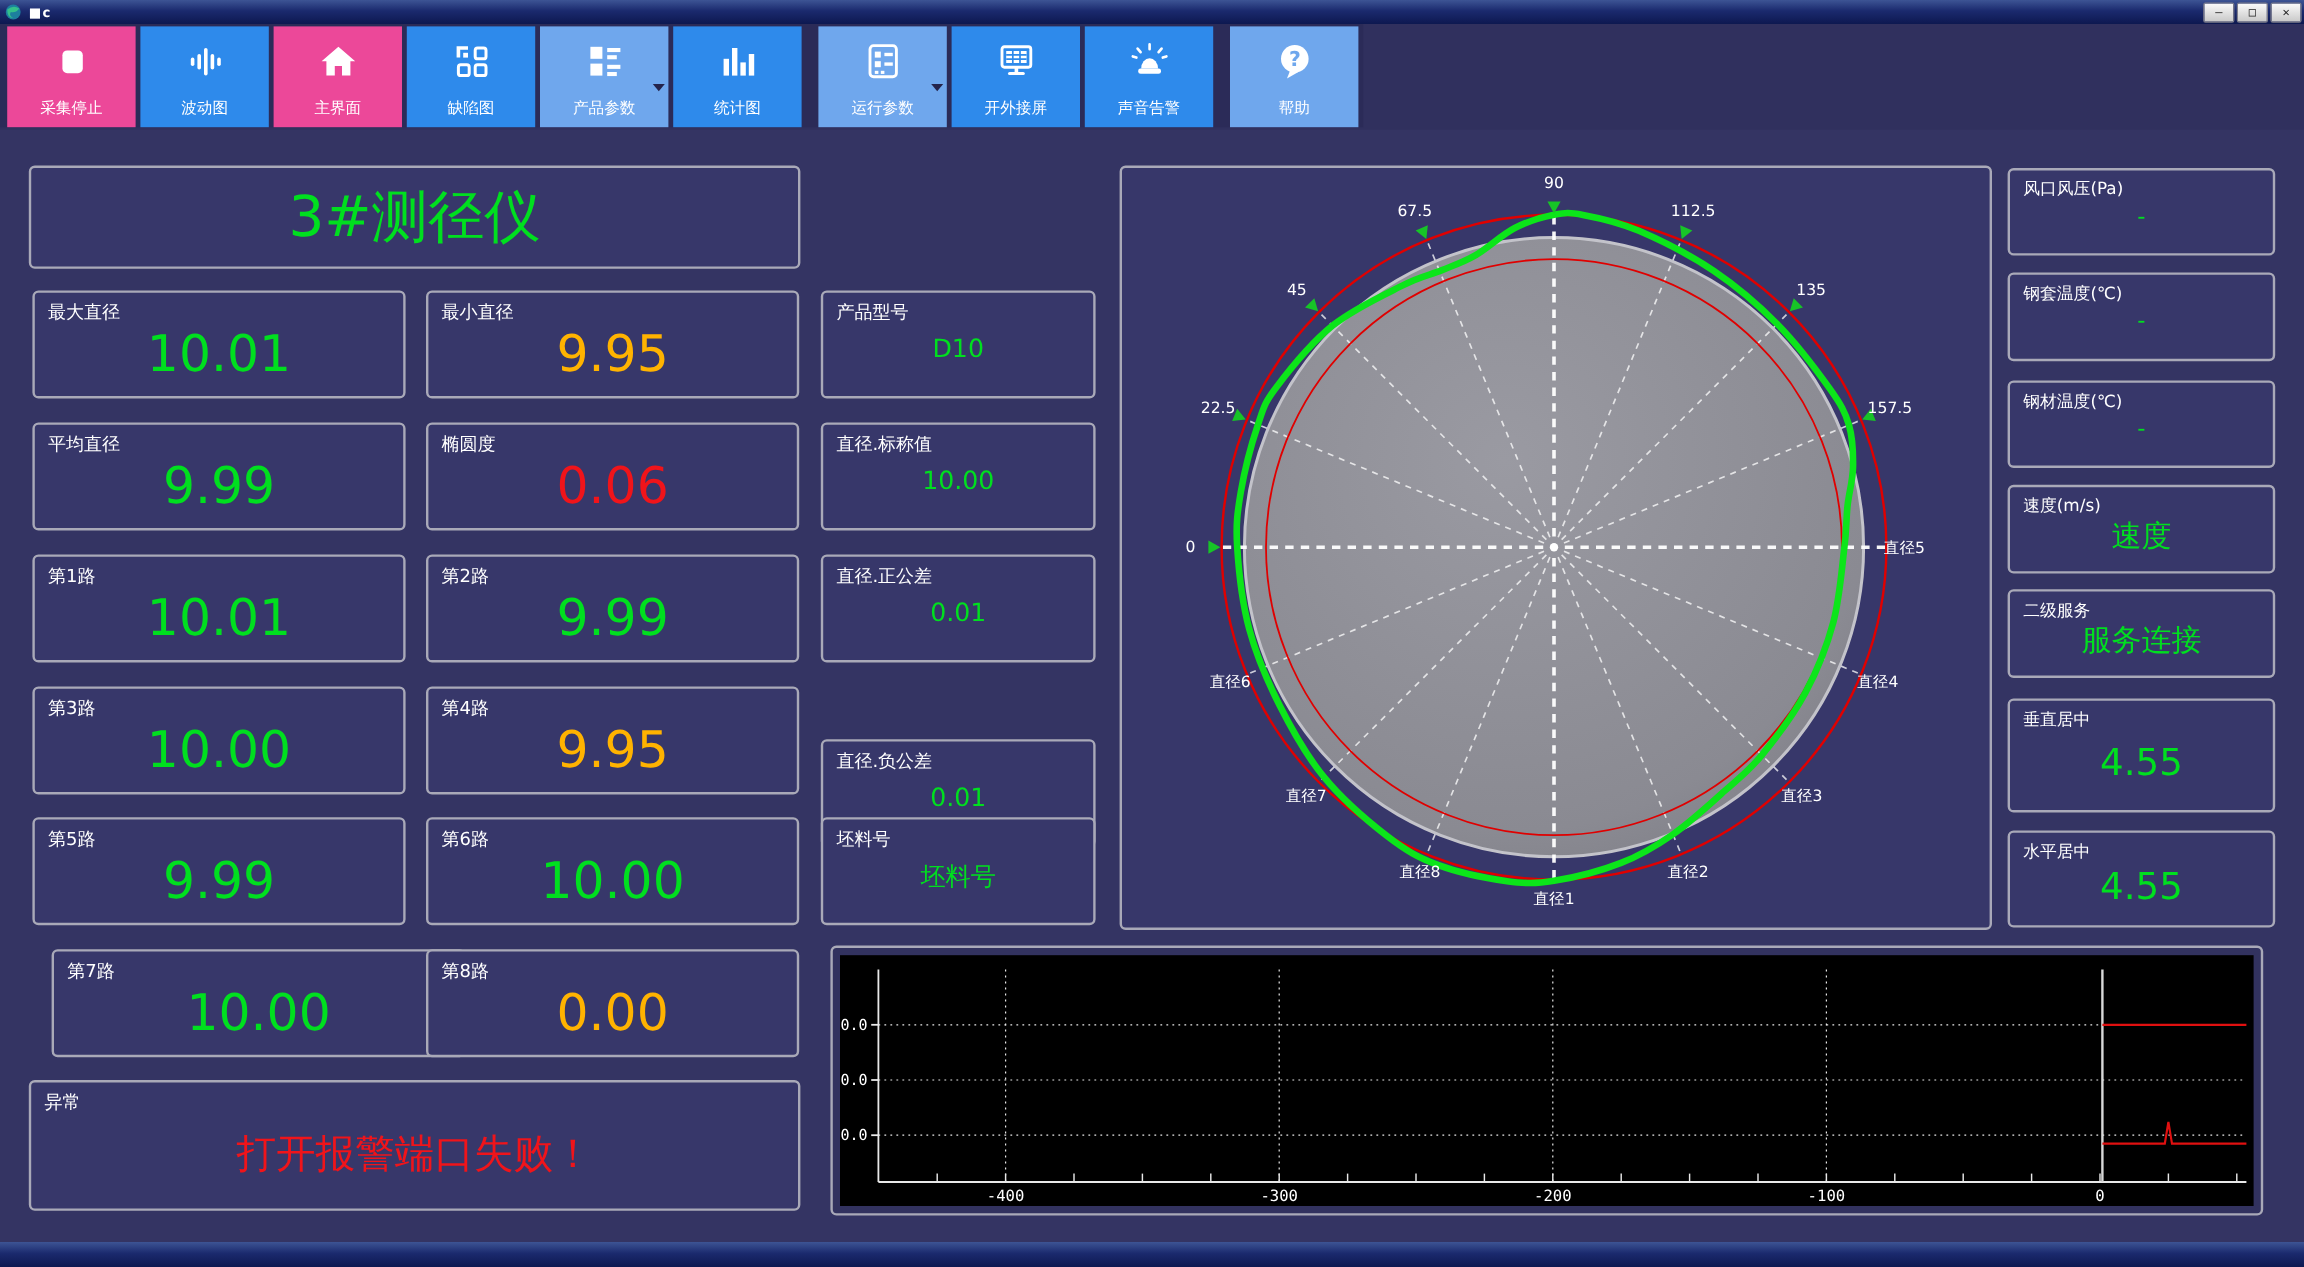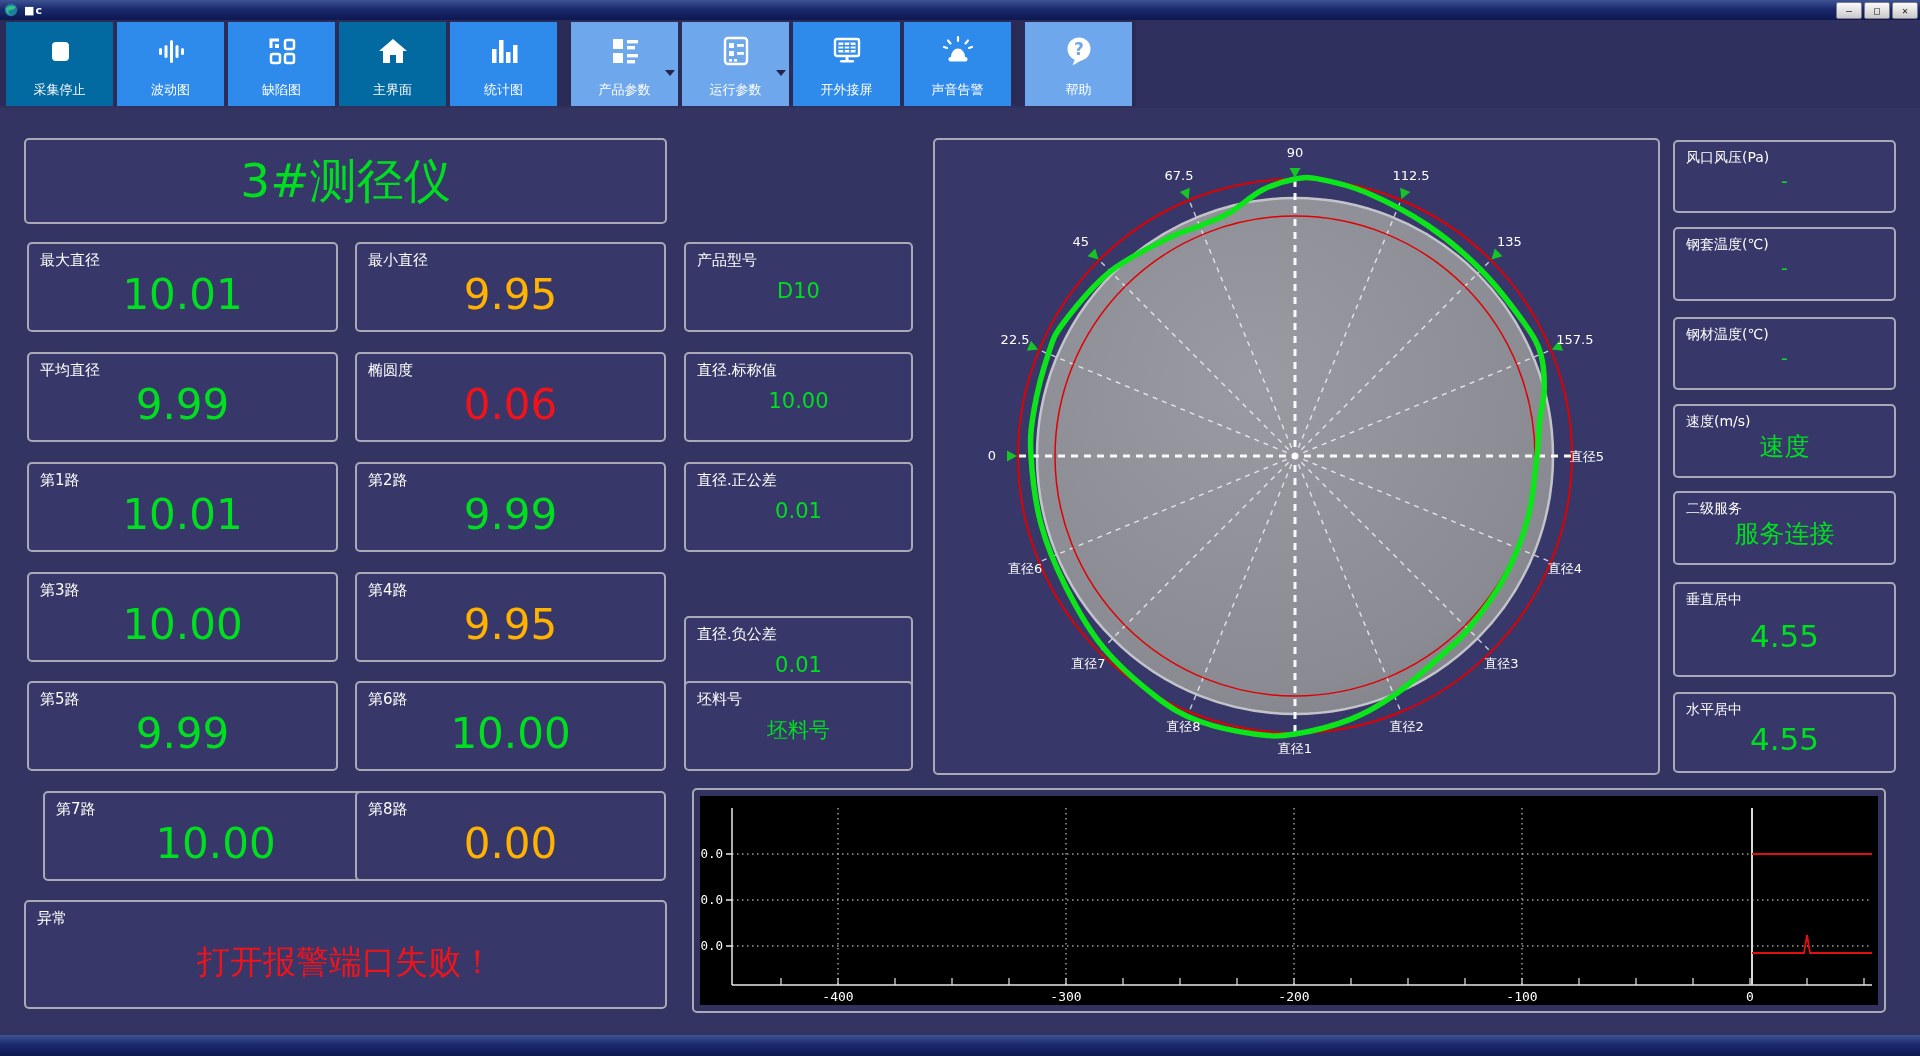--- a/index.html
+++ b/index.html
@@ -25,21 +25,21 @@
   
   .toolbar{
     position:absolute;left:0;top:20px;width:1920px;height:88px;background:#30305e;
   }
   .btnrow{display:flex;align-items:flex-start;padding:2px 0 0 6px;background:#2b2b58;width:max-content;}
   .tbtn{
     width:107px;height:84px;position:relative;color:#fff;font-size:13px;
     display:flex;flex-direction:column;align-items:center;justify-content:flex-end;
     padding-bottom:7px;box-sizing:border-box;margin-right:4px;cursor:pointer;flex:none;
   }
-  .tbtn.red{background:#0369a1;}
+  .tbtn.red{background:#ec4899;}
   .tbtn.blue{background:#2e8aeb;}
   .tbtn.light{background:#6fa7ed;}
   .tbtn.groupend{margin-right:14px;}
   .tbtn svg{position:absolute;top:13px;left:50%;transform:translateX(-50%);}
   .tbtn .ddarrow{
     position:absolute;right:3px;bottom:30px;width:0;height:0;
     border-left:5px solid transparent;border-right:5px solid transparent;
     border-top:6px solid #24244c;
   }
   
@@ -94,56 +94,56 @@
       <div class="tbtn blue">
         <svg width="33" height="33" viewBox="0 0 32 33">
           <rect x="4" y="13" width="3" height="7" rx="1.5" fill="#fff"></rect>
           <rect x="9.5" y="10" width="3" height="13" rx="1.5" fill="#fff"></rect>
           <rect x="15" y="5" width="3" height="23" rx="1.5" fill="#fff"></rect>
           <rect x="20.5" y="10" width="3" height="13" rx="1.5" fill="#fff"></rect>
           <rect x="26" y="13" width="3" height="7" rx="1.5" fill="#fff"></rect>
         </svg>
         <span>波动图</span>
       </div>
+      <div class="tbtn red">
+        <svg width="33" height="33" viewBox="0 0 32 33">
+          <path d="M16 4 L30 16 L26 16 L26 28 L19 28 L19 20 L13 20 L13 28 L6 28 L6 16 L2 16 Z" fill="#fff"></path>
+        </svg>
+        <span>主界面</span>
+      </div>
       <div class="tbtn blue">
         <svg width="33" height="33" viewBox="0 0 32 33">
           <path d="M13 5 H5 V13" stroke="#fff" fill="none" stroke-width="3"></path>
           <rect x="9" y="9" width="4" height="4" fill="#fff"></rect>
           <rect x="19" y="5" width="9" height="9" rx="2" stroke="#fff" fill="none" stroke-width="2.5"></rect>
           <rect x="5" y="19" width="9" height="9" rx="2" stroke="#fff" fill="none" stroke-width="2.5"></rect>
           <rect x="19" y="19" width="9" height="9" rx="2" stroke="#fff" fill="none" stroke-width="2.5"></rect>
         </svg>
         <span>缺陷图</span>
-      </div>
-      <div class="tbtn red">
-        <svg width="33" height="33" viewBox="0 0 32 33">
-          <path d="M16 4 L30 16 L26 16 L26 28 L19 28 L19 20 L13 20 L13 28 L6 28 L6 16 L2 16 Z" fill="#fff"></path>
-        </svg>
-        <span>主界面</span>
-      </div>
-      <div class="tbtn blue groupend">
-        <svg width="33" height="33" viewBox="0 0 32 33">
-          <rect x="4" y="14" width="4.5" height="14" fill="#fff"></rect>
-          <rect x="11" y="5" width="4.5" height="23" fill="#fff"></rect>
-          <rect x="18" y="17" width="4.5" height="11" fill="#fff"></rect>
-          <rect x="25" y="10" width="4.5" height="18" fill="#fff"></rect>
-        </svg>
-        <span>统计图</span>
       </div>
       <div class="tbtn light">
         <svg width="33" height="33" viewBox="0 0 32 33">
           <rect x="4" y="4" width="10" height="10" fill="#fff"></rect>
           <rect x="18" y="5" width="11" height="3.4" fill="#fff"></rect>
           <rect x="18" y="11" width="8" height="3.4" fill="#fff"></rect>
           <rect x="4" y="18" width="10" height="10" fill="#fff"></rect>
           <rect x="18" y="19" width="11" height="3.4" fill="#fff"></rect>
           <rect x="18" y="25" width="8" height="3.4" fill="#fff"></rect>
         </svg>
         <span>产品参数</span>
         <span class="ddarrow"></span>
+      </div>
+      <div class="tbtn blue groupend">
+        <svg width="33" height="33" viewBox="0 0 32 33">
+          <rect x="4" y="14" width="4.5" height="14" fill="#fff"></rect>
+          <rect x="11" y="5" width="4.5" height="23" fill="#fff"></rect>
+          <rect x="18" y="17" width="4.5" height="11" fill="#fff"></rect>
+          <rect x="25" y="10" width="4.5" height="18" fill="#fff"></rect>
+        </svg>
+        <span>统计图</span>
       </div>
       <div class="tbtn light">
         <svg width="33" height="33" viewBox="0 0 32 33">
           <rect x="5" y="3" width="22" height="26" rx="3" stroke="#fff" fill="none" stroke-width="2.4"></rect>
           <rect x="9" y="8" width="5" height="5" fill="#fff"></rect>
           <rect x="17" y="9" width="7" height="2.8" fill="#fff"></rect>
           <rect x="9" y="16" width="5" height="5" fill="#fff"></rect>
           <rect x="17" y="17" width="7" height="2.8" fill="#fff"></rect>
           <rect x="9" y="24" width="3" height="2.6" fill="#fff"></rect>
           <rect x="14" y="24" width="3" height="2.6" fill="#fff"></rect>

